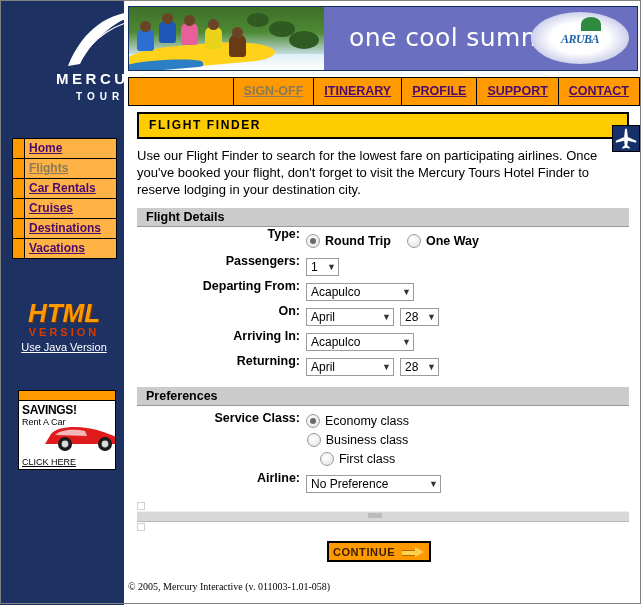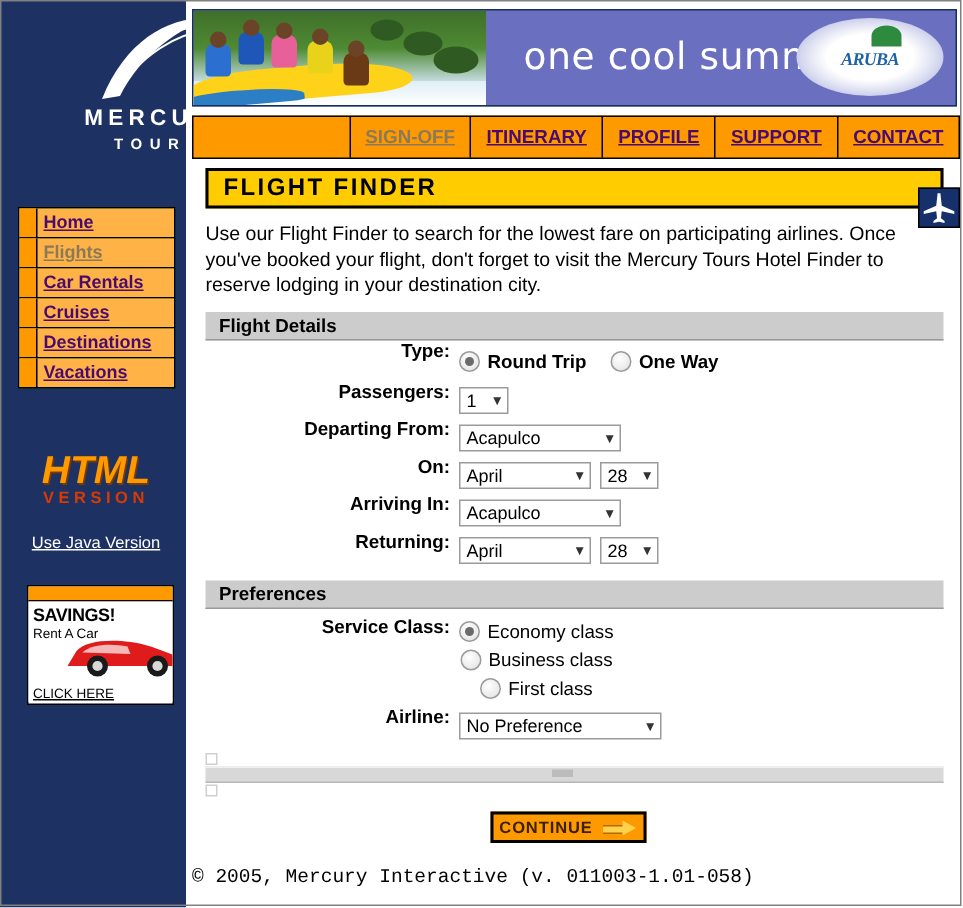--- a/index.html
+++ b/index.html
@@ -118,21 +118,21 @@
     text-shadow: 1px 1px 0 #7a3b00;
   }
   .htmlver-version {
     color: #d93a00;
     font-weight: bold;
     font-size: 11px;
     letter-spacing: 3px;
     line-height: 13px;
   }
   .htmlver-link {
-    margin-top: 17px;
+    margin-top: 2px;
     color: #ffffff;
     font-size: 11px;
     text-decoration: underline;
     line-height: 13px;
   }
 
   
   #savings {
     position: absolute;
     left: 18px; top: 390px;
@@ -313,21 +313,21 @@
     width: 492px;
     height: 27px;
     background: #ffcc00;
     border: 2px solid #000;
     box-sizing: border-box;
   }
   #ff-title {
     position: absolute;
     left: 10px; top: 0;
     line-height: 23px;
-    font-size: 16px;
+    font-size: 12px;
     font-weight: bold;
     letter-spacing: 1.6px;
     color: #000;
   }
   #ff-plane {
     position: absolute;
     right: 0px; top: 13px;
     width: 28px; height: 27px;
     background: #16306b;
     border: 1px solid #000;
@@ -490,22 +490,22 @@
     width: 0; height: 0;
     border-left: 9px solid #ffd24d;
     border-top: 5px solid transparent;
     border-bottom: 5px solid transparent;
   }
 
   #footer {
     position: absolute;
     left: 0; bottom: 13px;
     width: 512px;
-    font-family: Liberation Mono, monospace;
-    font-size: 13px;
+    font-family: Liberation Serif, serif;
+    font-size: 10px;
     color: #000;
     white-space: nowrap;
     padding-left: 0px;
   }
 
   
   #frame {
     position: absolute;
     left: 0; top: 0;
     width: 641px; height: 604px;

